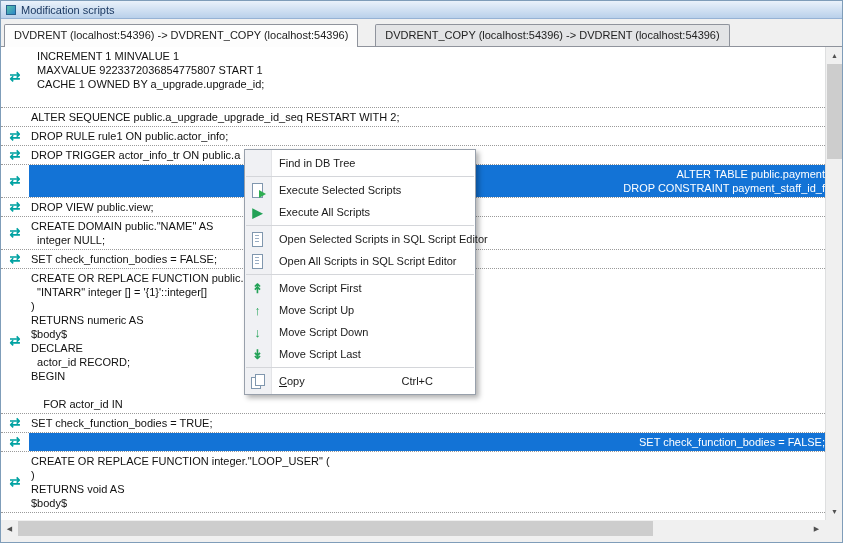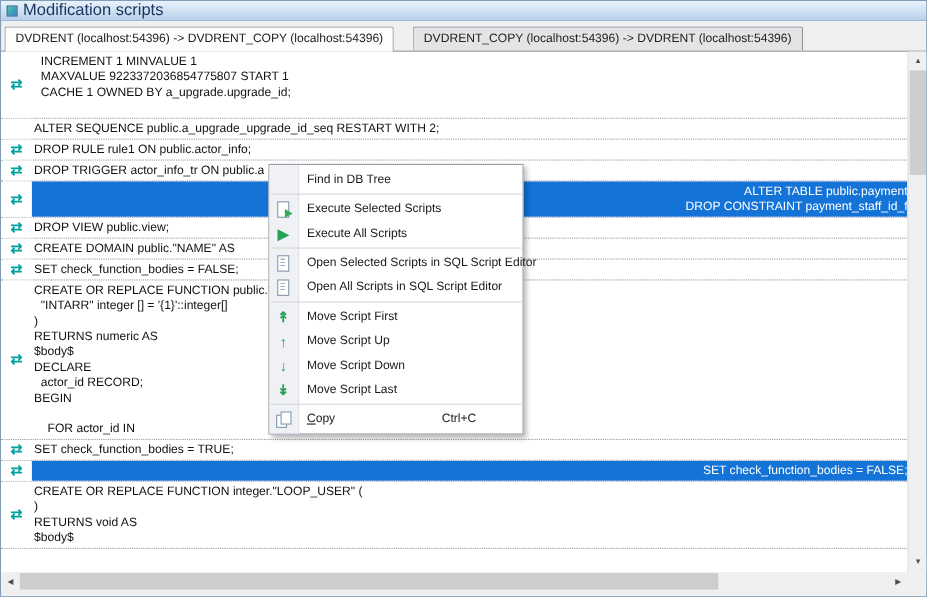--- a/index.html
+++ b/index.html
@@ -5,21 +5,21 @@
   * { margin:0; padding:0; box-sizing:border-box; }
   html,body { width:843px; height:543px; }
   body { font-family:"Liberation Sans", sans-serif; background:#fff; }
 
   .window { position:relative; width:843px; height:543px; border:1px solid #7f9db9;
             background:#f0f0f0; overflow:hidden; }
 
   
   .titlebar { height:18px; background:linear-gradient(#eaf2fb,#b9d0ea);
               border-bottom:1px solid #96b2d4; display:flex; align-items:center;
-              padding:0 5px; gap:5px; font-size:15px; color:#17355e; }
+              padding:0 5px; gap:5px; font-size:11px; color:#17355e; }
   .title-icon { width:10px; height:10px; background:linear-gradient(135deg,#57c2a8,#2d86c9);
                 border:1px solid #27618f; flex:0 0 10px; }
 
   
   .tabbar { height:27px; display:flex; align-items:flex-end; padding:4px 0 0 3px; gap:17px; }
   .tab { font-size:11px; padding:4px 9px 5px; border:1px solid #8f939c; border-bottom:none;
          background:#e3e4e6; color:#222; border-radius:2px 2px 0 0; white-space:nowrap;
          position:relative; }
   .tab.active { background:#fdfdfd; z-index:3; margin-bottom:-1px; padding-bottom:6px; }
 
@@ -131,21 +131,21 @@
         <div class="script-row">
           <div class="gutter">
             <span class="sync">⇄</span>
           </div>
           <div class="sql"><div class="ln">DROP VIEW public.view;</div></div>
         </div>
         <div class="script-row">
           <div class="gutter">
             <span class="sync">⇄</span>
           </div>
-          <div class="sql"><div class="ln">CREATE DOMAIN public."NAME" AS</div></div>
+          <div class="sql"><div class="ln">CREATE DOMAIN public."NAME" AS</div><div class="ln">  integer NULL;</div></div>
         </div>
         <div class="script-row">
           <div class="gutter">
             <span class="sync">⇄</span>
           </div>
           <div class="sql"><div class="ln">SET check_function_bodies = FALSE;</div></div>
         </div>
         <div class="script-row">
           <div class="gutter">
             <span class="sync">⇄</span>

